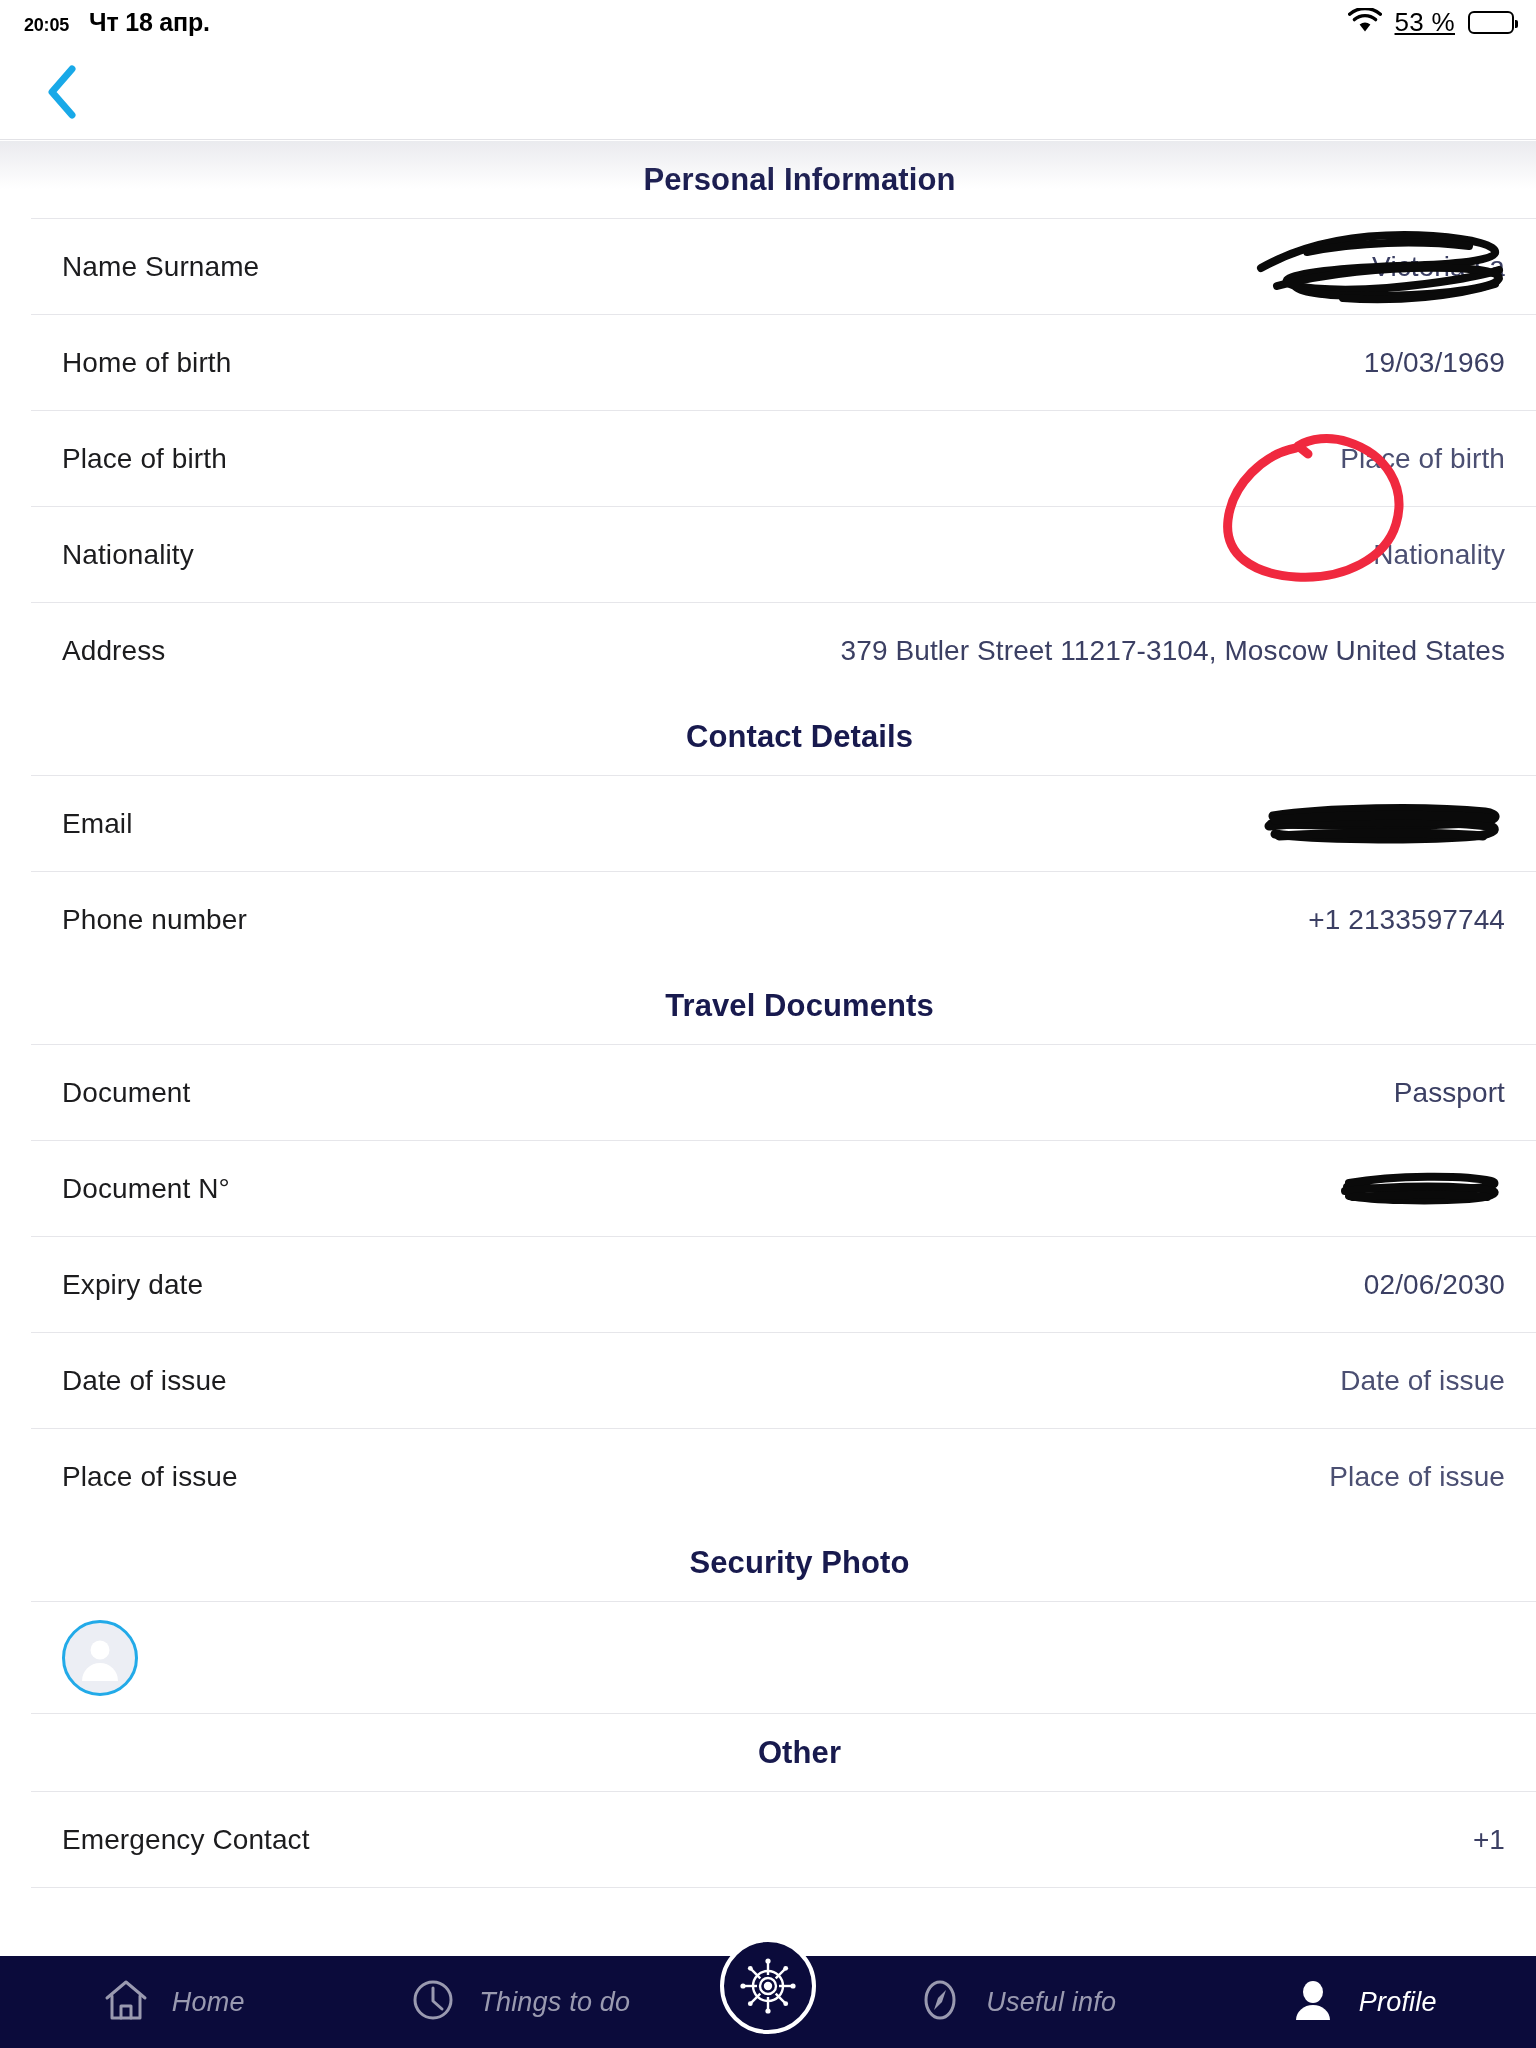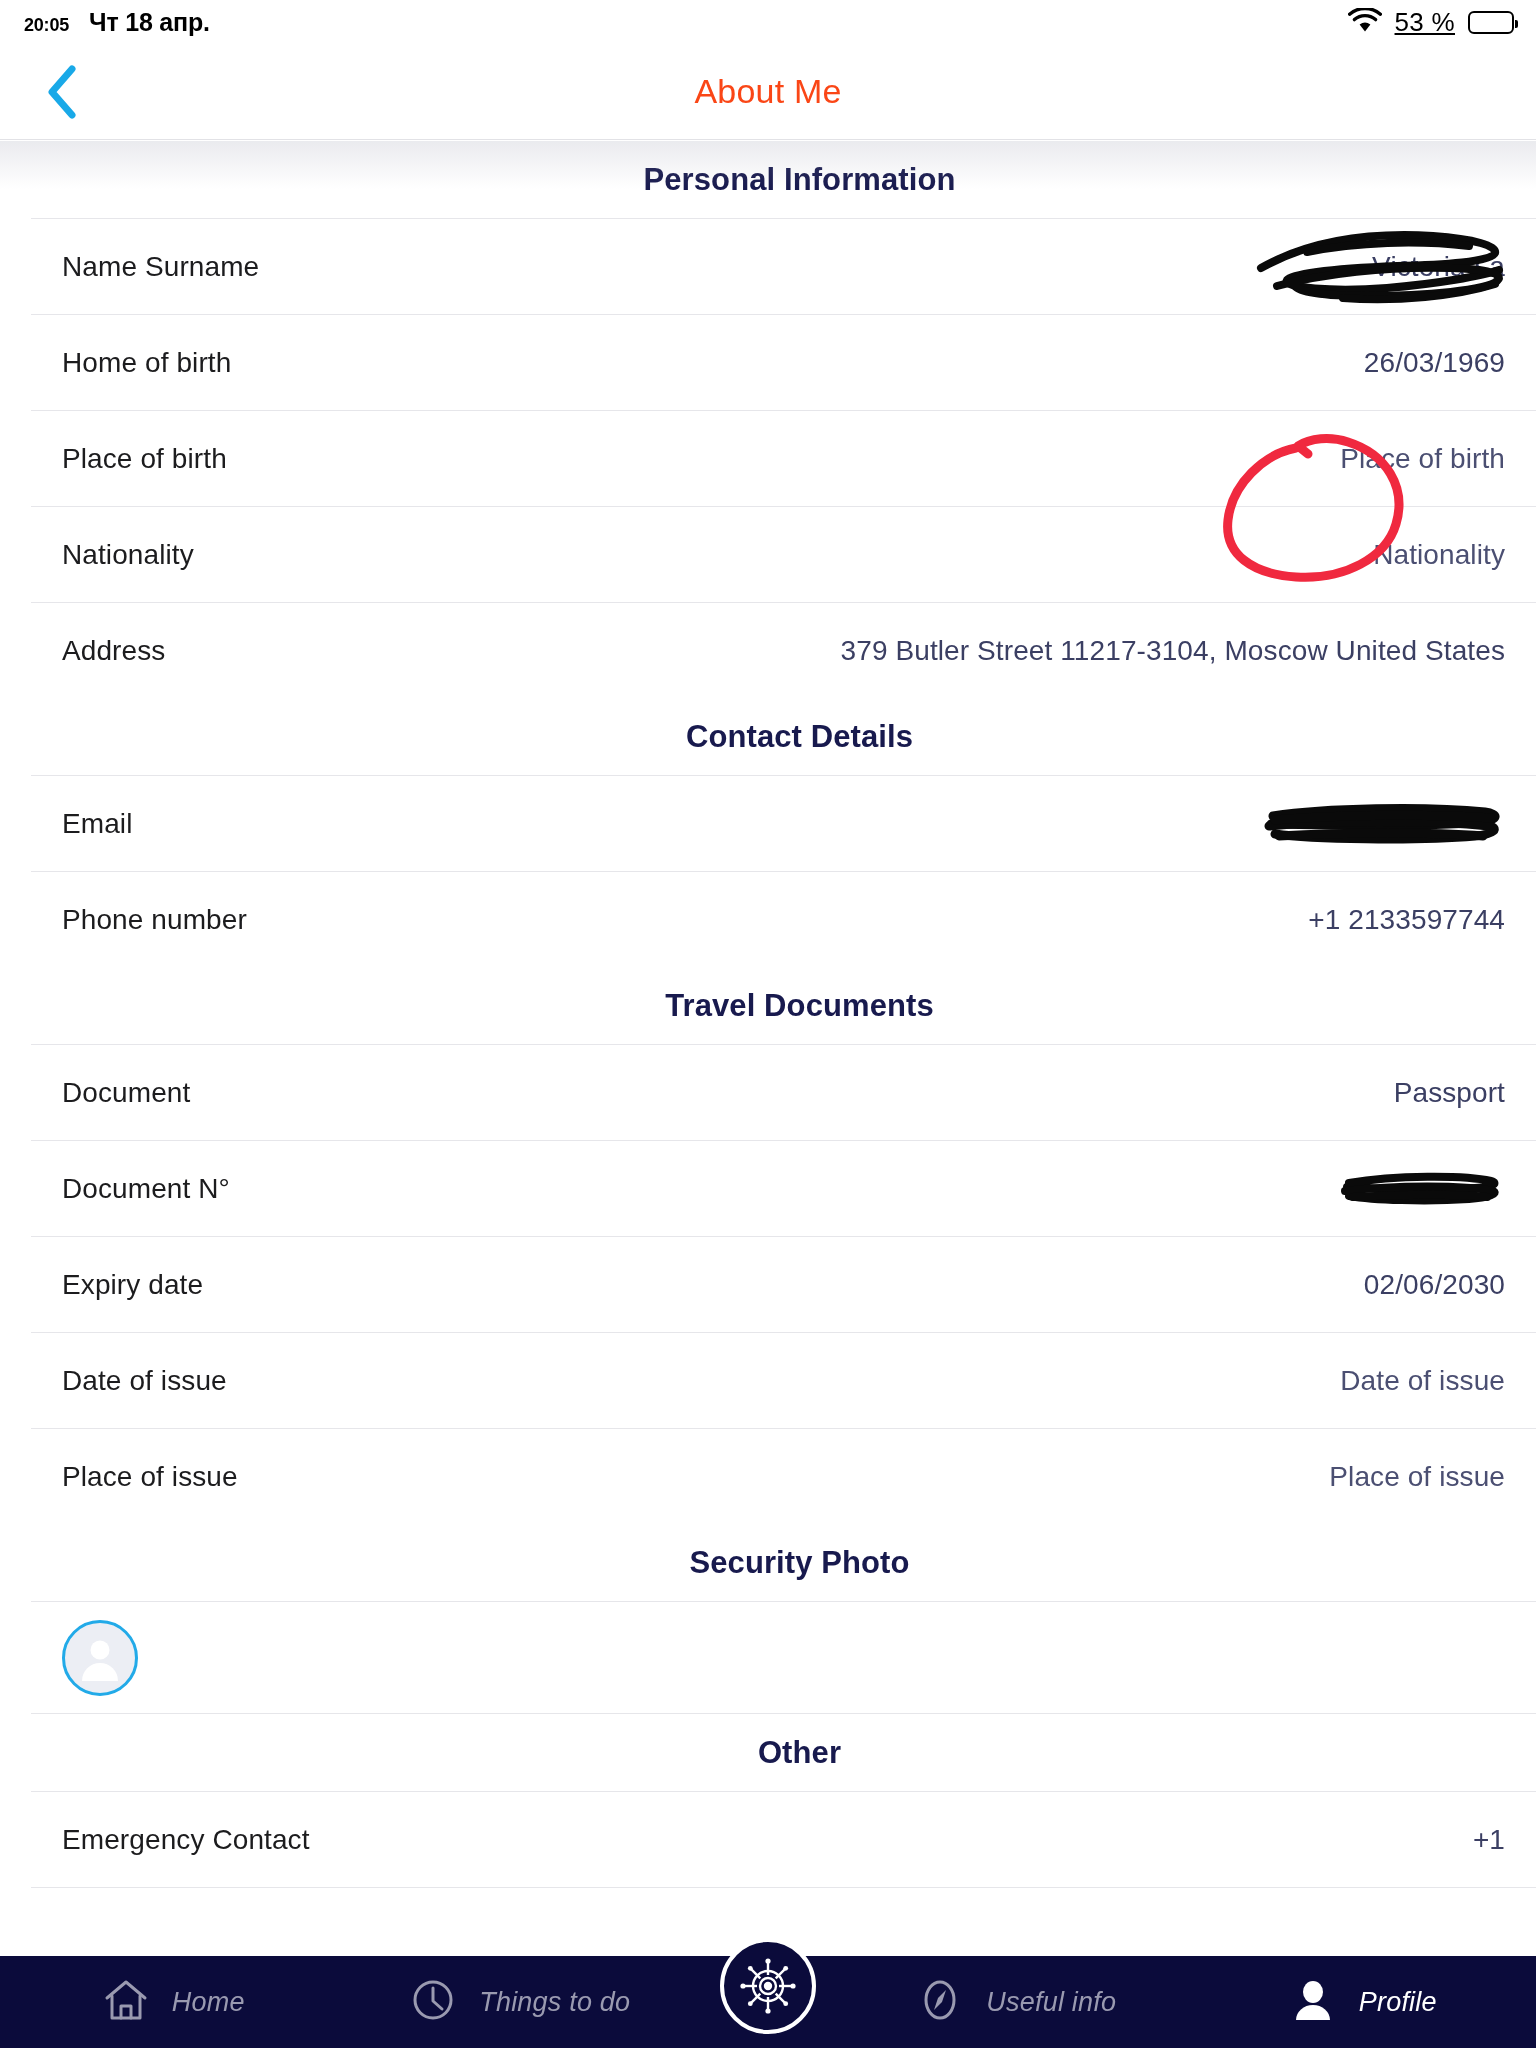--- a/index.html
+++ b/index.html
@@ -303,21 +303,20 @@
       </span>
     </div>
   </div>
 
   <div class="nav-header">
     <div class="back-btn">
       <svg width="34" height="56" viewBox="0 0 34 56">
         <polyline points="27,5 7,28 27,51" fill="none" stroke="#19a9e8" stroke-width="7" stroke-linecap="round" stroke-linejoin="round"></polyline>
       </svg>
     </div>
-    <div class="nav-title">About Me</div>
   </div>
 
   <div class="content">
     <div class="top-shadow"></div>
 
     <div class="section-title">Personal Information</div>
 
     <div class="row">
       <span class="row-label">Name Surname</span>
       <span class="name-row-value">
@@ -330,21 +329,21 @@
               <path d="M60,30 C110,20 170,18 222,24"></path>
               <path d="M96,76 C150,80 210,74 248,62"></path>
             </g>
           </svg>
         </span>
       </span>
     </div>
 
     <div class="row">
       <span class="row-label">Home of birth</span>
-      <span class="row-value">26/03/1969</span>
+      <span class="row-value">19/03/1969</span>
     </div>
 
     <div class="row">
       <span class="row-label">Place of birth</span>
       <span class="row-value placeholder">Place of birth</span>
     </div>
 
     <div class="row">
       <span class="row-label">Nationality</span>
       <span class="row-value placeholder">Nationality</span>

